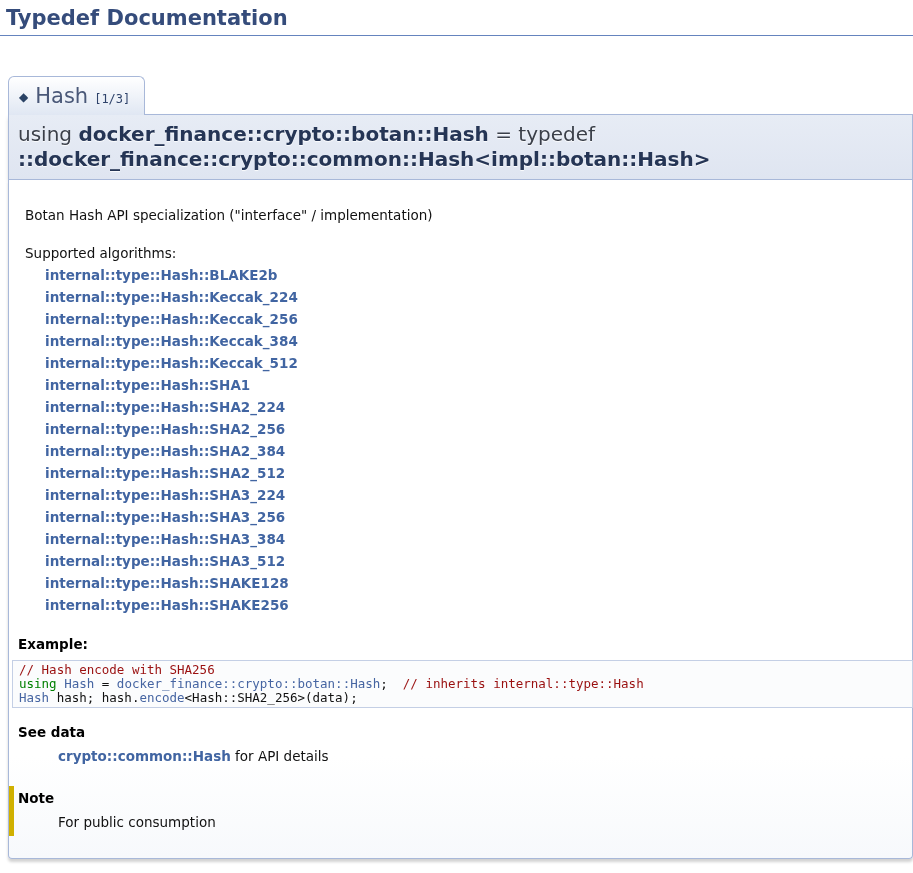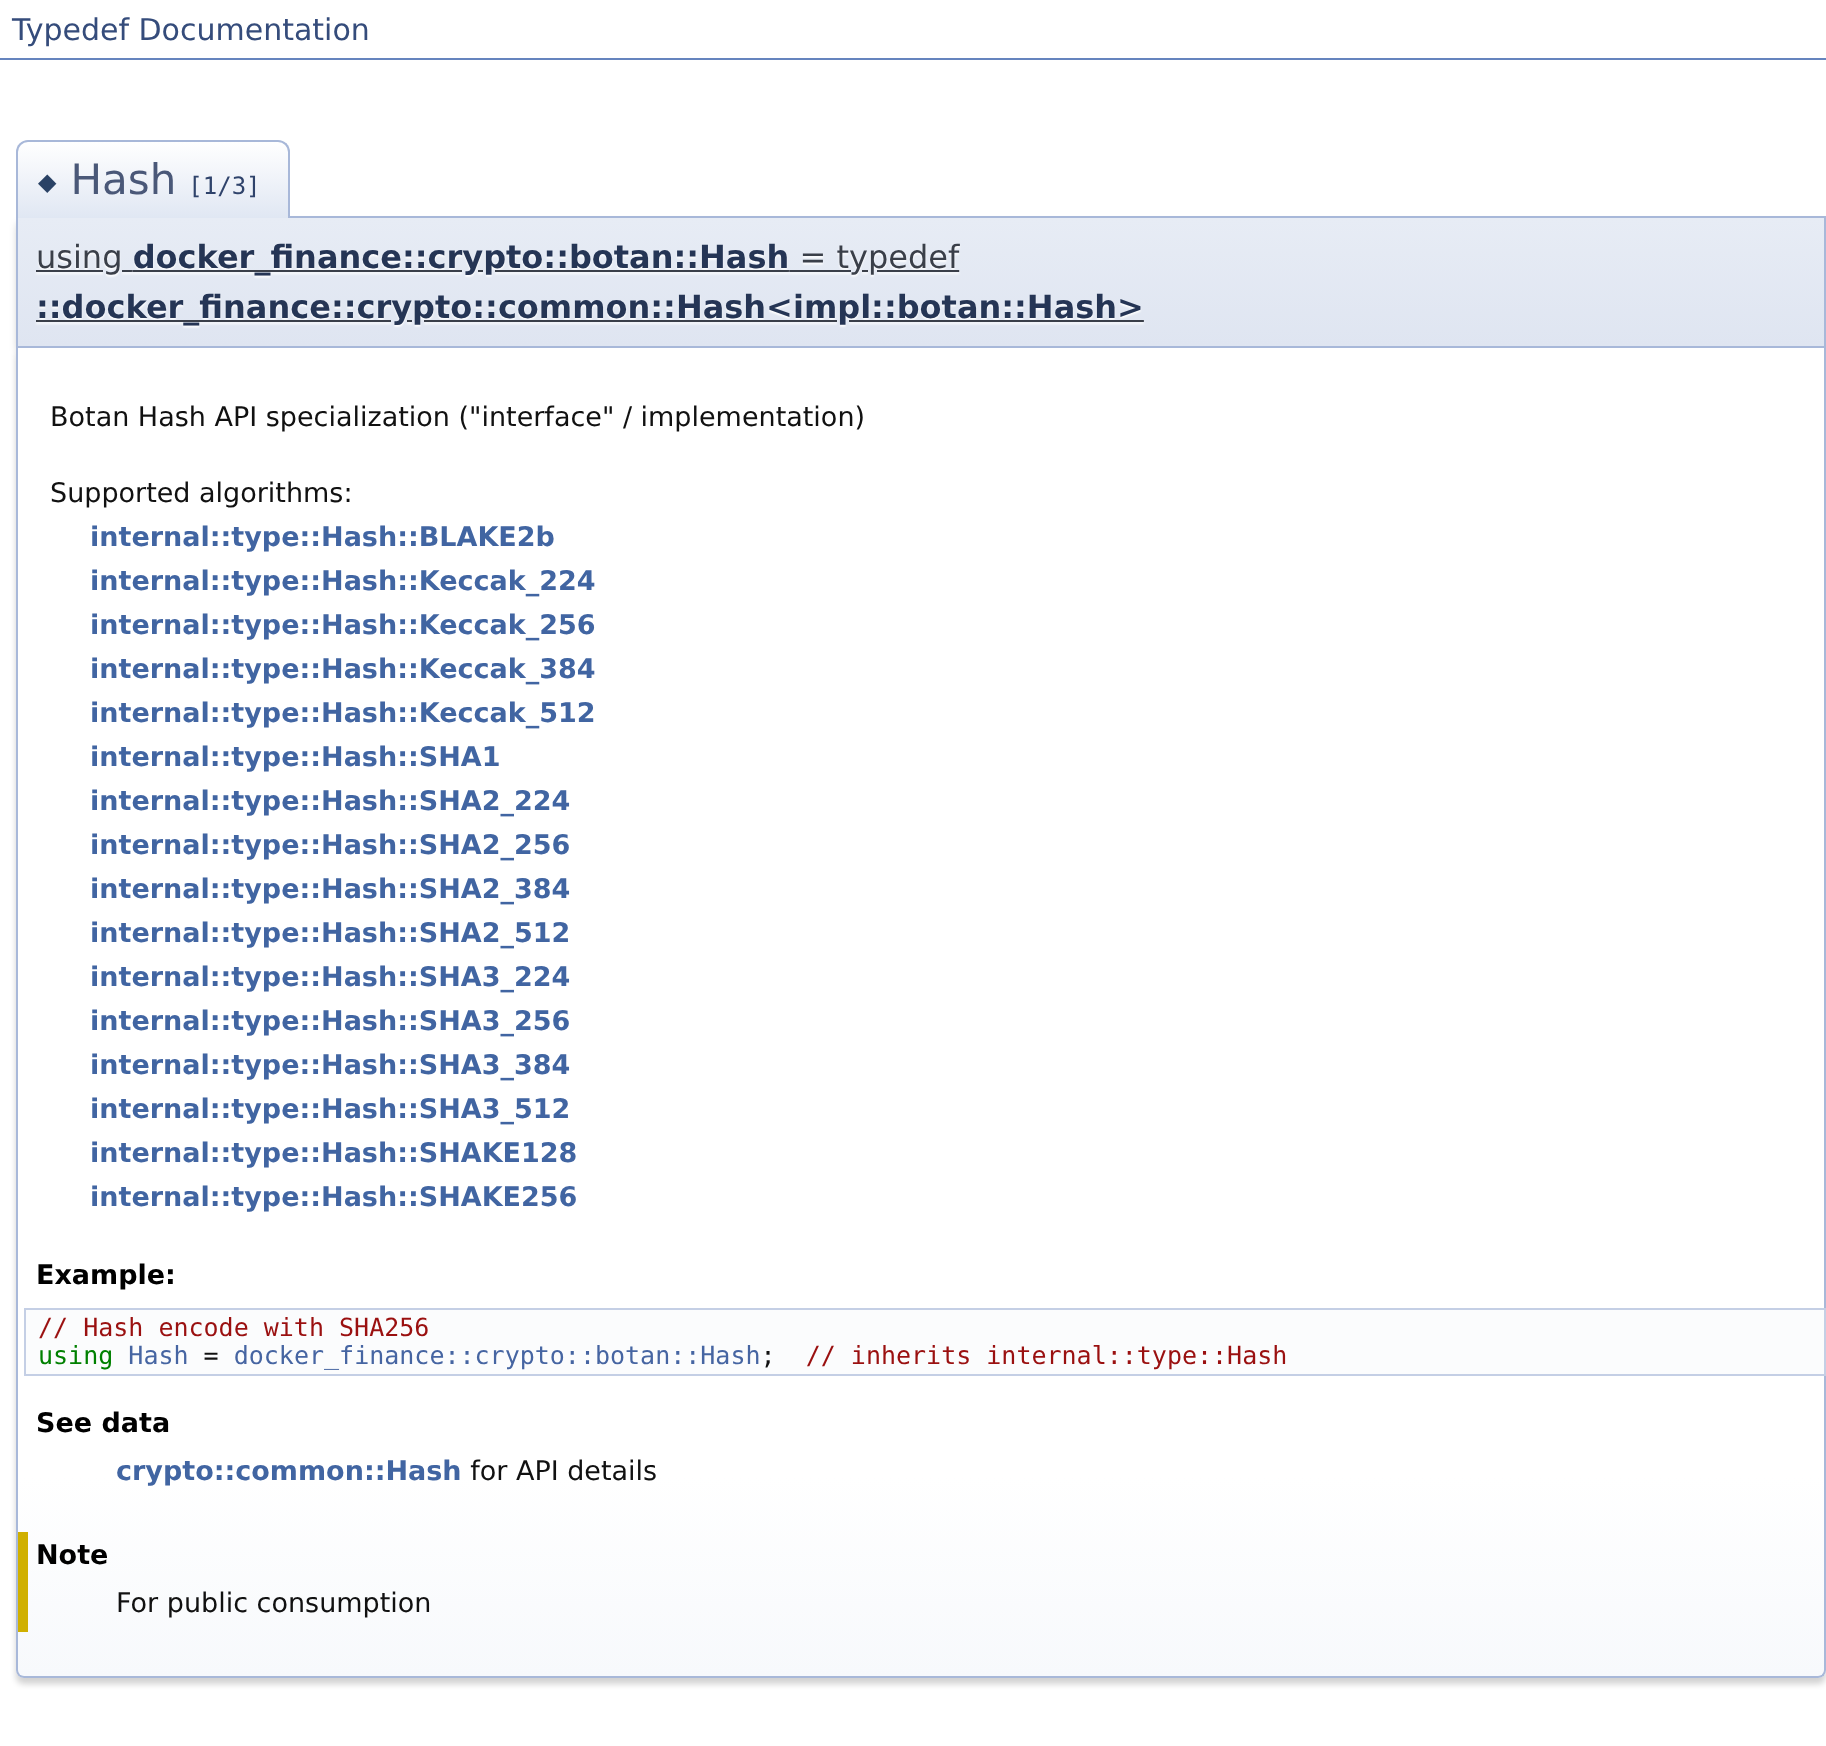--- a/index.html
+++ b/index.html
@@ -17,21 +17,21 @@
     --note-border:#D0B000;
   }
   *{box-sizing:border-box;}
   html,body{margin:0;padding:0;background:#fff;}
   body{
     width:913px;height:873px;overflow:hidden;
     font-family:"DejaVu Sans","Liberation Sans",sans-serif;
     font-size:13.5px;color:#111;
   }
   h2.groupheader{
-    font-size:15px;font-weight:400;color:var(--title-text);
+    font-size:21px;font-weight:700;color:var(--title-text);
     margin:2px 0 0 0;padding:4px 0 5px 6px;
     border-bottom:1px solid var(--title-rule);
   }
   .memitem-wrap{margin:40px 0 0 8px;}
   h2.memtitle{
     display:inline-block;margin:0 0 -1px 0;
     padding:7px 14px 7px 10px;
     border:1px solid var(--box-border);border-bottom:none;
     border-top-left-radius:6px;border-top-right-radius:6px;
     background:linear-gradient(#ffffff,#E0E7F3);
@@ -43,25 +43,24 @@
     vertical-align:2px;margin-right:7px;
   }
   .overload{
     font-family:"DejaVu Sans Mono","Liberation Mono",monospace;
     font-size:12px;font-weight:normal;color:#2F436B;margin-left:6px;
   }
   .memitem{position:relative;z-index:1;}
   .memproto{
     border:1px solid var(--box-border);
     background:linear-gradient(#E7ECF5,var(--proto-bg));
-    padding:7px 9px;line-height:25px;font-size:16px;
+    padding:7px 9px;line-height:25px;font-size:20px;
     color:#3A3F49;
     text-shadow:0 1px 1px rgba(255,255,255,0.9);
     box-shadow:0 3px 4px -1px rgba(0,0,0,0.25);
-    text-decoration:underline;
   }
   .decl-name{font-weight:bold;color:var(--proto-text);}
   .memdoc{
     border:1px solid var(--box-border);border-top:none;
     border-bottom-left-radius:4px;border-bottom-right-radius:4px;
     background:linear-gradient(#ffffff 85%,#F7F9FC);
     padding:8px 10px 22px 9px;
     box-shadow:0 3px 3px rgba(0,0,0,0.18);
   }
   .memdoc p{margin:16px 0 0 7px;line-height:22px;}
@@ -124,20 +123,21 @@
           <div class="algo-line"><a class="el">internal::type::Hash::SHAKE128</a></div>
           <div class="algo-line"><a class="el">internal::type::Hash::SHAKE256</a></div>
         </div>
 
       <dl class="section example">
         <dt>Example:</dt>
       </dl>
       <div class="fragment">
           <div class="code-line"><span class="tok-comment">// Hash encode with SHA256</span></div>
           <div class="code-line"><span class="tok-keyword">using</span><span class="tok-plain"> </span><a class="tok-link">Hash</a><span class="tok-plain"> = </span><a class="tok-link">docker_finance::crypto::botan::Hash</a><span class="tok-plain">;  </span><span class="tok-comment">// inherits internal::type::Hash</span></div>
+          <div class="code-line"><a class="tok-link">Hash</a><span class="tok-plain"> hash; hash.</span><a class="tok-link">encode</a><span class="tok-plain">&lt;Hash::SHA2_256&gt;(data);</span></div>
         </div>
 
       <dl class="section see">
         <dt>See data</dt>
         <dd><a class="el">crypto::common::Hash</a><span> for API details</span></dd>
       </dl>
 
       <dl class="section note">
         <dt>Note</dt>
         <dd>For public consumption</dd>

